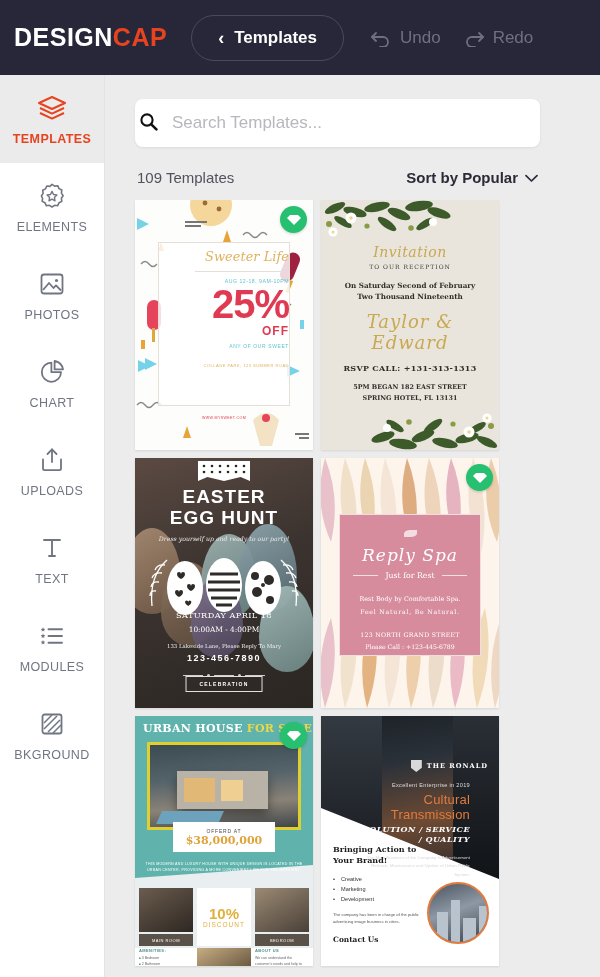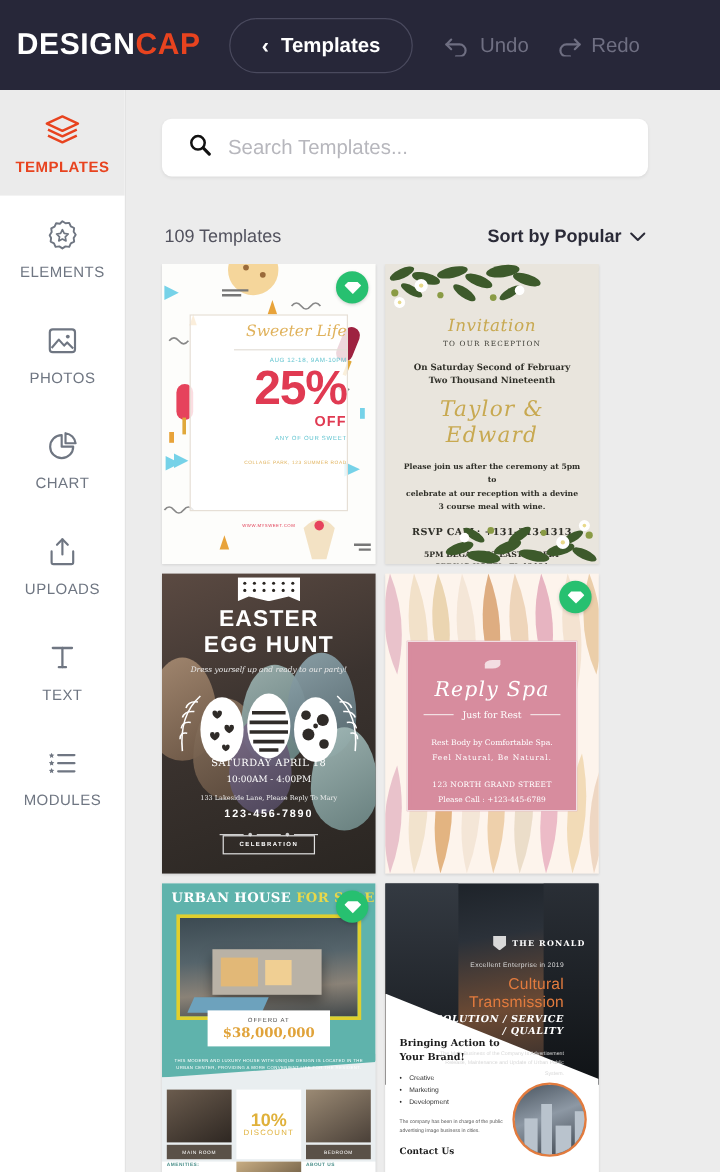--- a/index.html
+++ b/index.html
@@ -52,28 +52,27 @@
 
   
   .panel {
     flex:1; background:#ececec; display:flex; flex-direction:column;
     min-width:0; overflow:hidden; padding:0 0 0 0;
   }
   .panel-inner { width:435px; padding-left:30px; }
   .search-wrap { padding:24px 0 0 0; }
   .search-box {
     height:48px; background:#fff; border-radius:8px;
-    display:flex; align-items:center; gap:14px; padding:0 22px;
+    display:flex; align-items:center; gap:14px; padding:0 4px;
     box-shadow:0 1px 3px rgba(0,0,0,.07); cursor:text;
   }
   .search-box .ph { color:#b7b7bd; font-size:17px; }
   .meta-row {
     display:flex; align-items:center; justify-content:space-between;
     padding:22px 2px 14px 2px;
-    margin-top:20px;
   }
   .meta-count { font-size:15px; color:#52525e; }
   .meta-sort { font-size:15px; font-weight:bold; color:#2b2b38; display:flex; align-items:flex-end; gap:7px; cursor:pointer; }
 
   .grid-scroll { flex:1; overflow:hidden; }
   .grid {
     width:435px; padding-left:30px;
     display:grid; grid-template-columns:178px 178px; gap:8px;
   }
   .card {
@@ -354,20 +353,29 @@
               <path d="M5 5.2 l.7 1.5 1.6.2-1.2 1.1.3 1.6-1.4-.8-1.4.8.3-1.6-1.2-1.1 1.6-.2z"></path>
               <path d="M5 11.6 l.7 1.5 1.6.2-1.2 1.1.3 1.6-1.4-.8-1.4.8.3-1.6-1.2-1.1 1.6-.2z"></path>
               <path d="M5 18 l.7 1.5 1.6.2-1.2 1.1.3 1.6-1.4-.8-1.4.8.3-1.6-1.2-1.1 1.6-.2z"></path>
             </g>
             <path d="M10.5 7.2 H24 M10.5 14 H24 M10.5 20.8 H24" stroke="#6f7682" stroke-width="1.9" stroke-linecap="round"></path>
           </svg>
         </span>
         <span class="s-lbl">MODULES</span>
       </div>
 
+      <div class="side-item">
+        <span class="s-ico">
+          <svg width="28" height="28" viewBox="0 0 28 28" fill="none">
+            <rect x="4.5" y="4.5" width="19" height="19" rx="2" stroke="#6f7682" stroke-width="1.8"></rect>
+            <path d="M6 19 L19 6 M10 22 L22 10 M15 23 L23 15 M6 13 L14 5" stroke="#6f7682" stroke-width="1.5"></path>
+          </svg>
+        </span>
+        <span class="s-lbl">BKGROUND</span>
+      </div>
     </div>
 
     <div class="panel">
 
       <div class="panel-inner">
         <div class="search-wrap">
           <div class="search-box">
             <span>
               <svg width="19" height="19" viewBox="0 0 19 19" fill="none">
                 <circle cx="8" cy="8" r="5.6" stroke="#111" stroke-width="2.1"></circle>
@@ -467,25 +475,20 @@
               </g>
             </svg>
             <div class="body2">
               <div class="s1">Invitation</div>
               <div class="s2">TO OUR RECEPTION</div>
               <div class="s3">
                 <span>On Saturday Second of February</span><br>
                 <span>Two Thousand Nineteenth</span>
               </div>
               <div class="s4">Taylor  &amp;  Edward</div>
-              <div class="s5">
-                <span>Please join us after the ceremony at 5pm to</span><br>
-                <span>celebrate at our reception with a devine</span><br>
-                <span>3 course meal with wine.</span>
-              </div>
               <div class="s6">RSVP CALL: +131-313-1313</div>
               <div class="s7">
                 <span>5PM BEGAN  182 EAST STREET</span><br>
                 <span>SPRING HOTEL, FL 13131</span>
               </div>
             </div>
             <svg style="position:absolute;bottom:0;right:0" width="178" height="58" viewBox="0 0 178 58">
               <g fill="#3d5a2b">
                 <ellipse cx="166" cy="50" rx="11" ry="4" transform="rotate(25 166 50)"></ellipse>
                 <ellipse cx="146" cy="46" rx="12" ry="4.5" transform="rotate(-15 146 46)"></ellipse>

